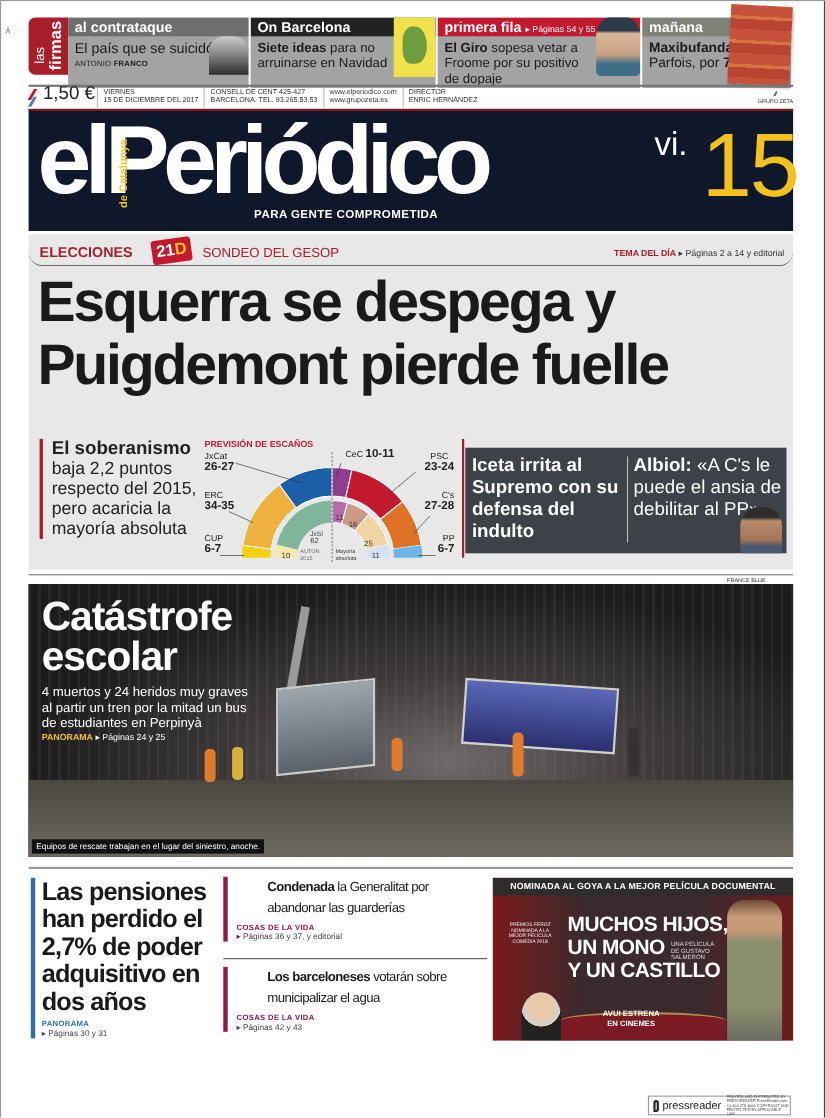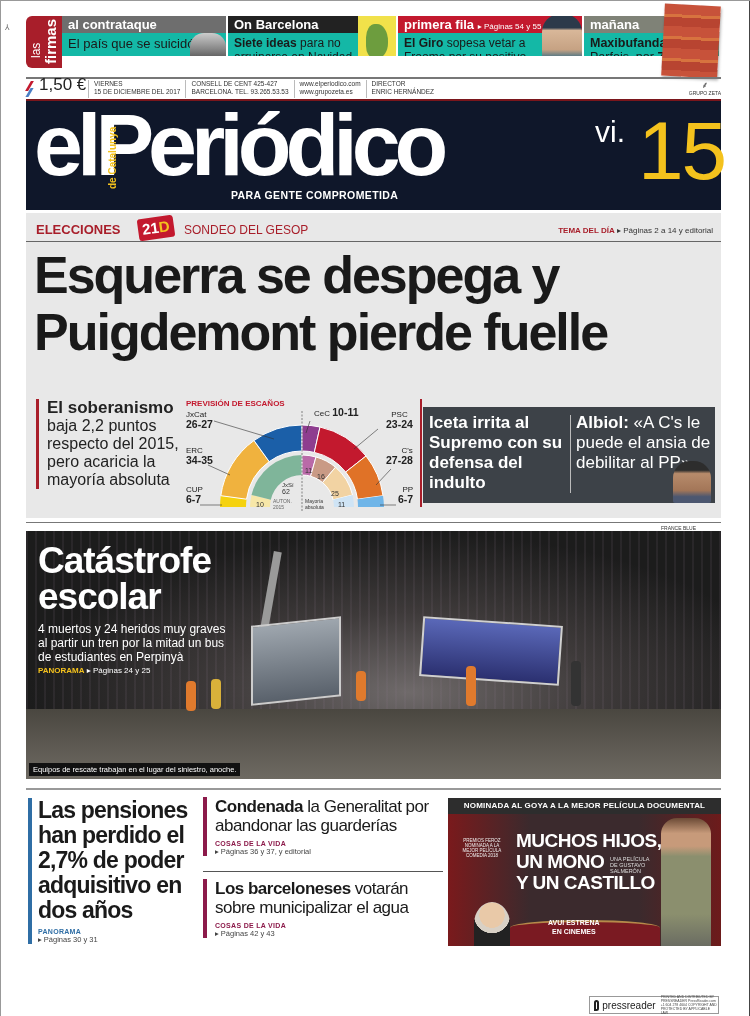--- a/index.html
+++ b/index.html
@@ -7,21 +7,21 @@
   body { font-family: "Liberation Sans", sans-serif; color: #1a1a1a; position: relative; }
   .page { position: absolute; left: 0; top: 0; width: 750px; height: 1016px; border-left: 1px solid #999; border-top: 1px solid #999; }
   .corner-mark { position: absolute; left: 4px; top: 20px; font-size: 8px; color: #666; }
 
   
   .teasers { position: absolute; left: 25px; top: 15px; width: 695px; height: 52px; display: flex; }
   .firmas-tab { width: 36px; height: 52px; background: #a81e2a; border-radius: 6px 0 0 6px; position: relative; overflow: hidden; }
   .firmas-tab span { position: absolute; color: #fff; transform: rotate(-90deg); transform-origin: left top; white-space: nowrap; }
   .firmas-tab .las { left: 3px; top: 42px; font-size: 12px; font-weight: normal; }
   .firmas-tab .firmas { left: 16px; top: 48px; font-size: 15px; font-weight: bold; }
-  .teaser { position: relative; height: 40px; background: #14b8a6; border-right: 2px solid #fff; overflow: hidden; }
+  .teaser { position: relative; height: 64px; background: #a3a3a3; border-right: 2px solid #fff; overflow: hidden; }
   .teaser .tlabel { height: 17px; line-height: 17px; padding-left: 6px; color: #fff; font-weight: bold; font-size: 13px; }
   .teaser .tbody { padding: 3px 6px 0; font-size: 12px; line-height: 14px; }
   .teaser .tbody b { font-weight: bold; }
   .t1 { width: 166px; } .t1 .tlabel { background: #6e6e6e; }
   .t2 { width: 170px; } .t2 .tlabel { background: #222; }
   .t3 { width: 186px; } .t3 .tlabel { background: #c3192e; }
   .t4 { width: 137px; } .t4 .tlabel { background: #7f8277; }
   .tlabel small { font-size: 8px; font-weight: normal; }
   .author { font-size: 7px; margin-top: 4px; padding-left: 6px; letter-spacing: 0.2px; }
   .photo { position: absolute; background: #555; }
@@ -43,21 +43,21 @@
   
   .masthead { position: absolute; left: 25px; top: 98px; width: 695px; height: 111px; background: #0f172a; border-top: 2px solid #7a161c; text-align: center; }
   .logo { position: absolute; left: 8px; top: -6px; color: #fff; font-weight: bold; font-size: 88px; letter-spacing: -6px; line-height: 100px; }
   .logo-sub { position: absolute; left: 81px; top: 44px; color: #f4c21d; font-size: 10px; font-weight: bold; transform: rotate(-90deg); transform-origin: left top; white-space: nowrap; top: 88px; }
   .tagline { position: absolute; left: 205px; top: 88px; color: #fff; font-size: 10.5px; font-weight: bold; letter-spacing: 0.4px; }
   .date-vi { position: absolute; left: 569px; top: 14px; color: #fff; font-size: 30px; }
   .date-num { position: absolute; left: 612px; top: 0px; color: #f4c21d; font-size: 82px; font-weight: normal; line-height: 100px; letter-spacing: -2px; }
 
   
   .election { position: absolute; left: 25px; top: 212px; width: 695px; height: 305px; background: #e8e8e8; }
-  .elec-bar { position: absolute; left: 0; top: 0; width: 695px; height: 29px; border-bottom: 1px solid #666; }
+  .elec-bar { position: absolute; left: 0; top: 0; width: 695px; height: 29px; border-bottom: 1px solid #666; border-radius: 13px; }
   .elec-title { position: absolute; left: 10px; top: 9px; font-size: 13px; font-weight: bold; color: #a81e2a; }
   .badge-21d { position: absolute; left: 112px; top: 4px; width: 36px; height: 22px; background: #c3192e; color: #fff; font-weight: bold; font-size: 15px; text-align: center; line-height: 22px; transform: rotate(-8deg); border-radius: 3px; }
   .badge-21d span { color: #f4c21d; }
   .elec-sub { position: absolute; left: 158px; top: 10px; font-size: 12px; color: #a81e2a; }
   .tema { position: absolute; right: 8px; top: 13px; font-size: 8px; color: #333; }
   .tema b { color: #a81e2a; margin-left: 48px; }
   .headline { position: absolute; left: 8px; top: 34px; font-size: 52px; font-weight: bold; line-height: 57px; letter-spacing: -2px; color: #1a1a1a; }
 
   .sober { position: absolute; left: 10px; top: 186px; width: 150px; padding-left: 8px; border-left: 3px solid #a81e2a; font-size: 16px; line-height: 18px; color: #222; }
   .sober b { font-weight: bold; font-size: 17px; }
@@ -94,21 +94,21 @@
   .rule-bottom { position: absolute; left: 25px; top: 787px; width: 695px; height: 2px; background: #999; }
 
   
   .pens { position: absolute; left: 27px; top: 797px; width: 170px; border-left: 4px solid #2f6ea5; padding-left: 6px; }
   .pens h2 { font-size: 23px; font-weight: bold; line-height: 25px; letter-spacing: -0.8px; }
   .section-label { font-size: 7px; font-weight: bold; margin-top: 5px; letter-spacing: 0.3px; }
   .pagesref { font-size: 7.5px; color: #444; }
   .blue-label { color: #2f6ea5; }
   .maroon-label { color: #8c1a4a; }
   .story { position: absolute; left: 202px; width: 240px; border-left: 4px solid #8c1a4a; padding-left: 8px; }
-  .story h3 { font-size: 17px; line-height: 19px; font-weight: normal; letter-spacing: -0.5px; }
+  .story h3 { font-size: 12px; line-height: 19px; font-weight: normal; letter-spacing: -0.5px; margin-left: 28px; }
   .story h3 b { font-weight: bold; }
   .s1 { top: 796px; }
   .s2 { top: 878px; }
   .story-sep { position: absolute; left: 202px; top: 870px; width: 240px; height: 1px; background: #555; }
 
   
   .ad { position: absolute; left: 447px; top: 797px; width: 273px; height: 148px; background: linear-gradient(90deg,#7a1a1c 0%,#3b2a2d 30%,#3b2a2d 70%,#6d1b1b 100%); overflow: hidden; }
   .ad-top { position: absolute; left: 0; top: 0; width: 273px; height: 16px; background: #2d2d2d; color: #fff; font-size: 8px; font-weight: bold; text-align: center; line-height: 16px; letter-spacing: 0.2px; }
   .ad-title { position: absolute; left: 68px; top: 32px; color: #fff; font-size: 19px; font-weight: bold; line-height: 21px; letter-spacing: -0.5px; }
   .ad-by { position: absolute; left: 162px; top: 58px; color: #ddd; font-size: 5.5px; line-height: 6px; width: 40px; }

